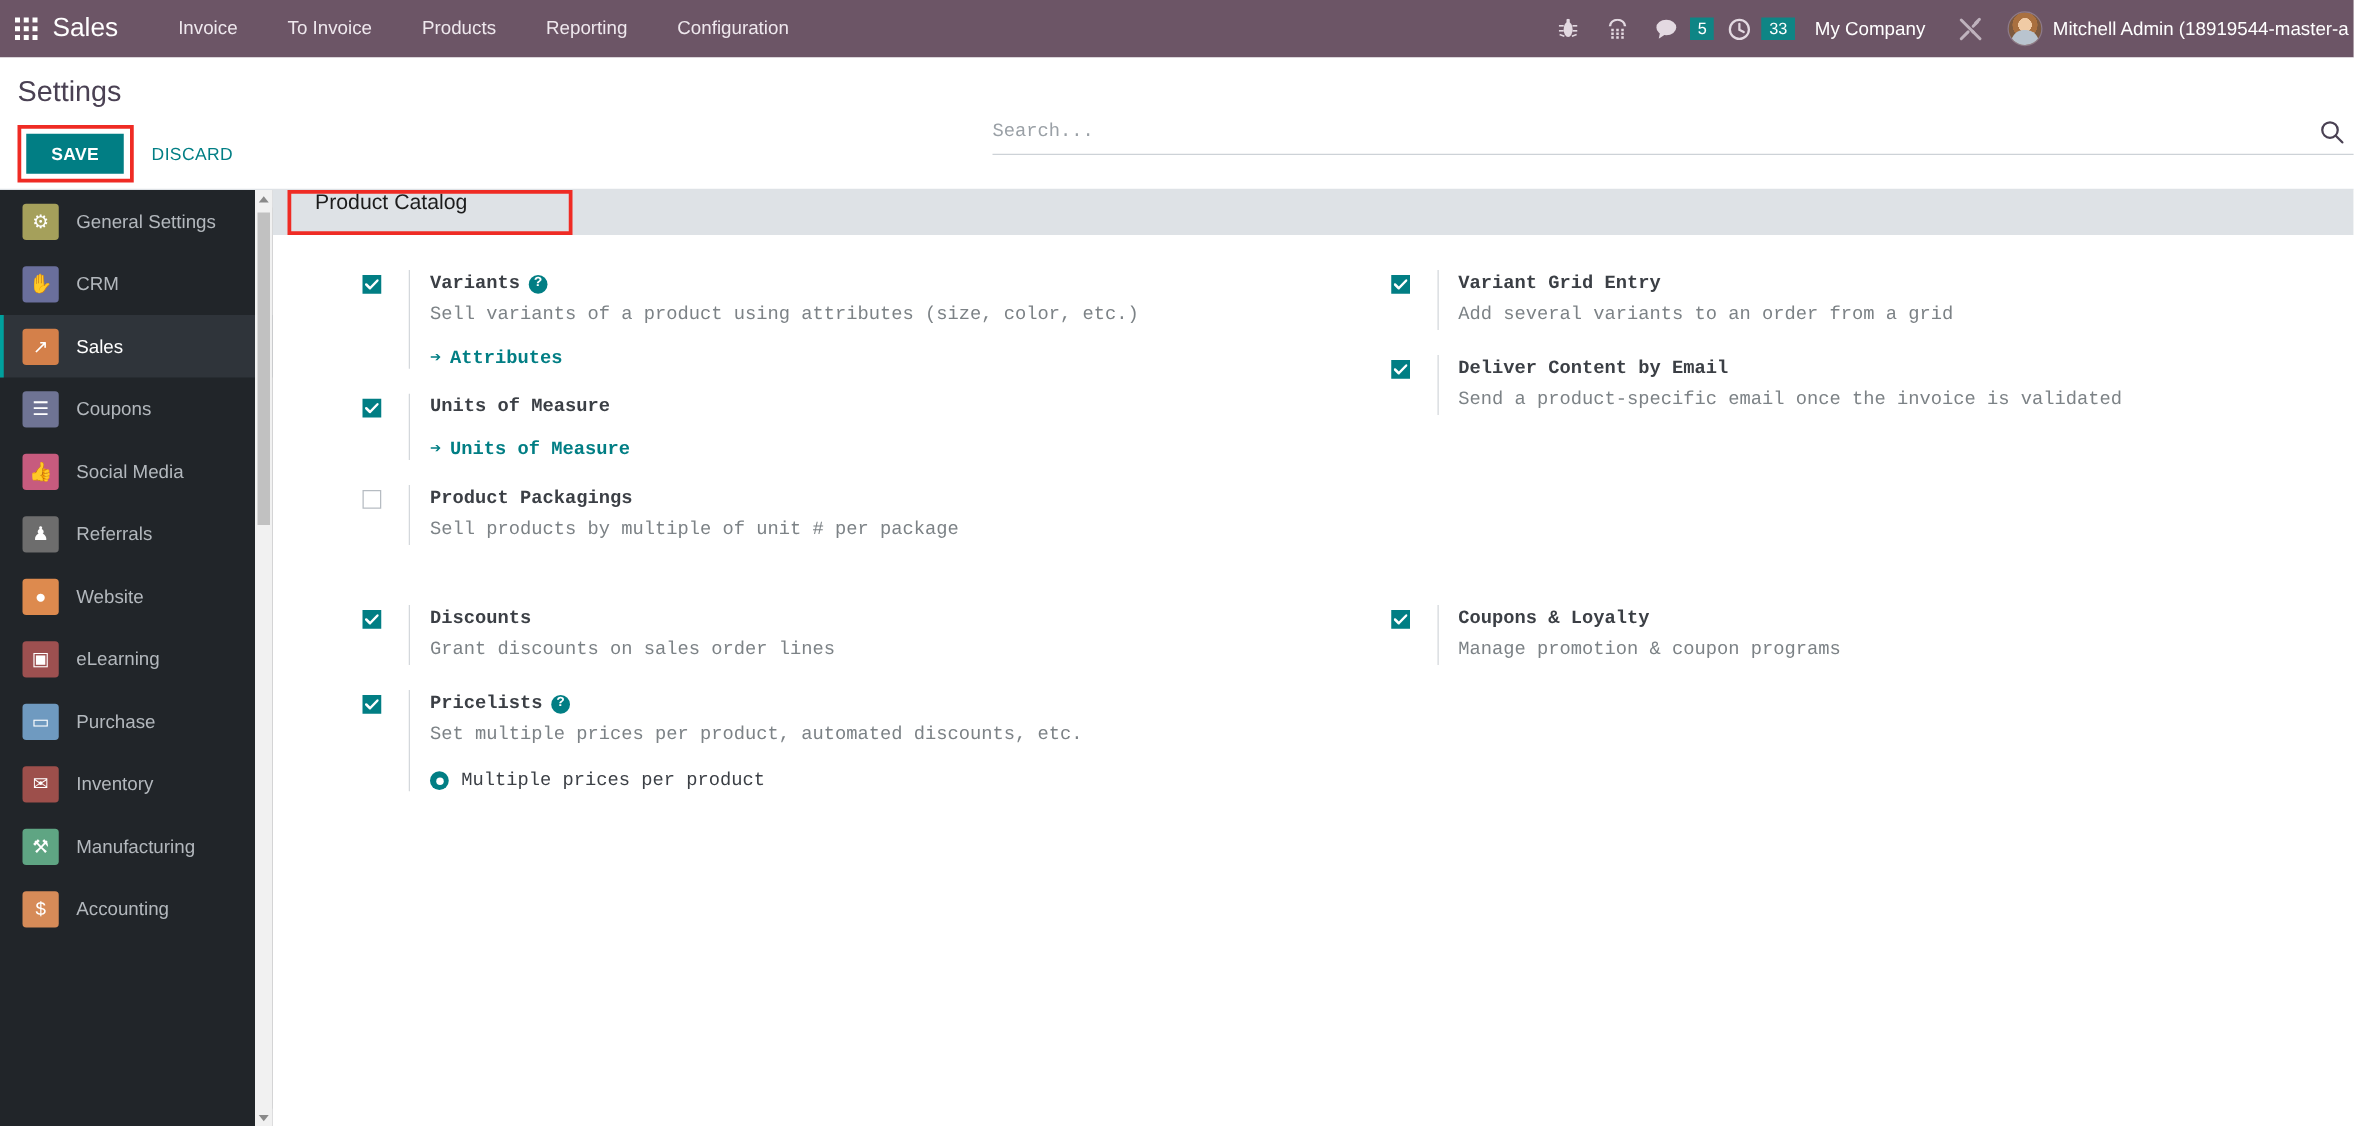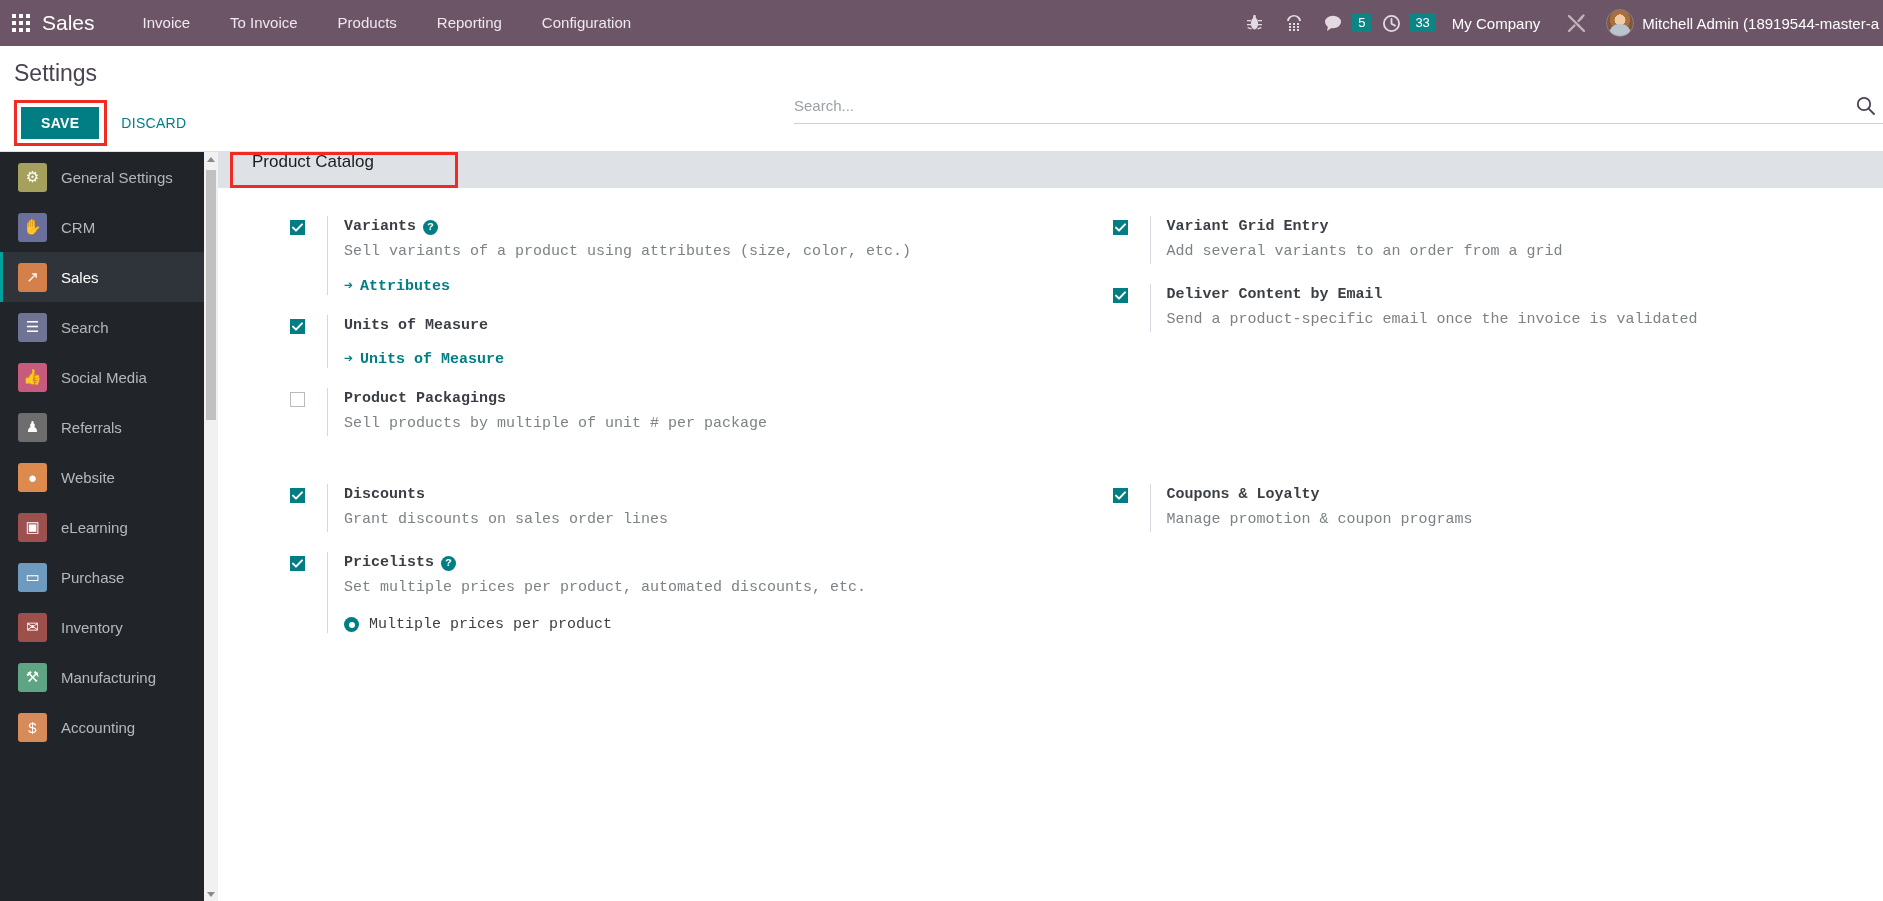--- a/index.html
+++ b/index.html
@@ -112,21 +112,21 @@
     font-family: "Liberation Sans", sans-serif;
   }
   .searchview {
     position: absolute; left: 794px; right: 0; top: 46px;
     border-bottom: 1px solid #cdd2d7;
     height: 32px; display:flex; align-items:center;
   }
   .searchview input {
     border:none; outline:none; background:transparent;
     font-size: 15px; color:#4a4153; width: 100%;
-    font-family: Liberation Sans, sans-serif;
+    font-family: Liberation Mono, monospace;
     padding-bottom:4px;
   }
   .searchview input::placeholder { color:#9aa0a6; }
   .search-icon-r { position:absolute; right: 8px; top: 4px; color:#4a4153; }
 
   
   .body-wrap { display:flex; height: 749px; }
 
   
   .sidebar {
@@ -361,21 +361,21 @@
         <div class="side-item">
           <div class="side-ico" style="background: rgb(106, 111, 156);">✋</div>
           <div class="side-label">CRM</div>
         </div>
         <div class="side-item active">
           <div class="side-ico" style="background: rgb(212, 128, 74);">↗</div>
           <div class="side-label">Sales</div>
         </div>
         <div class="side-item">
           <div class="side-ico" style="background: rgb(111, 116, 148);">☰</div>
-          <div class="side-label">Search</div>
+          <div class="side-label">Coupons</div>
         </div>
         <div class="side-item">
           <div class="side-ico" style="background: rgb(199, 91, 126);">👍</div>
           <div class="side-label">Social Media</div>
         </div>
         <div class="side-item">
           <div class="side-ico" style="background: rgb(109, 109, 109);">♟</div>
           <div class="side-label">Referrals</div>
         </div>
         <div class="side-item">

